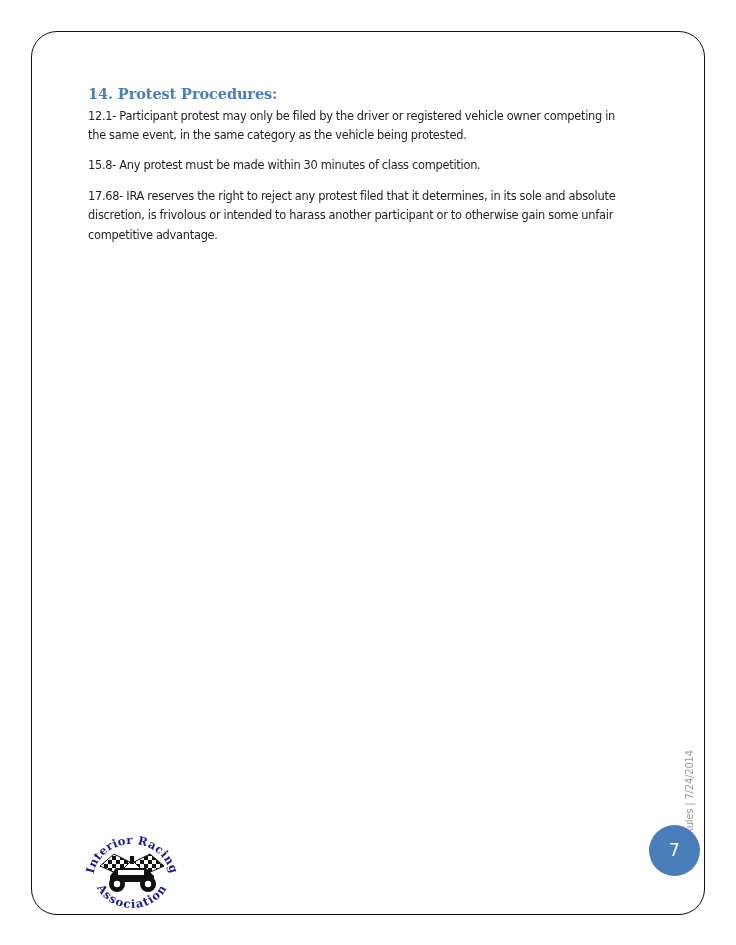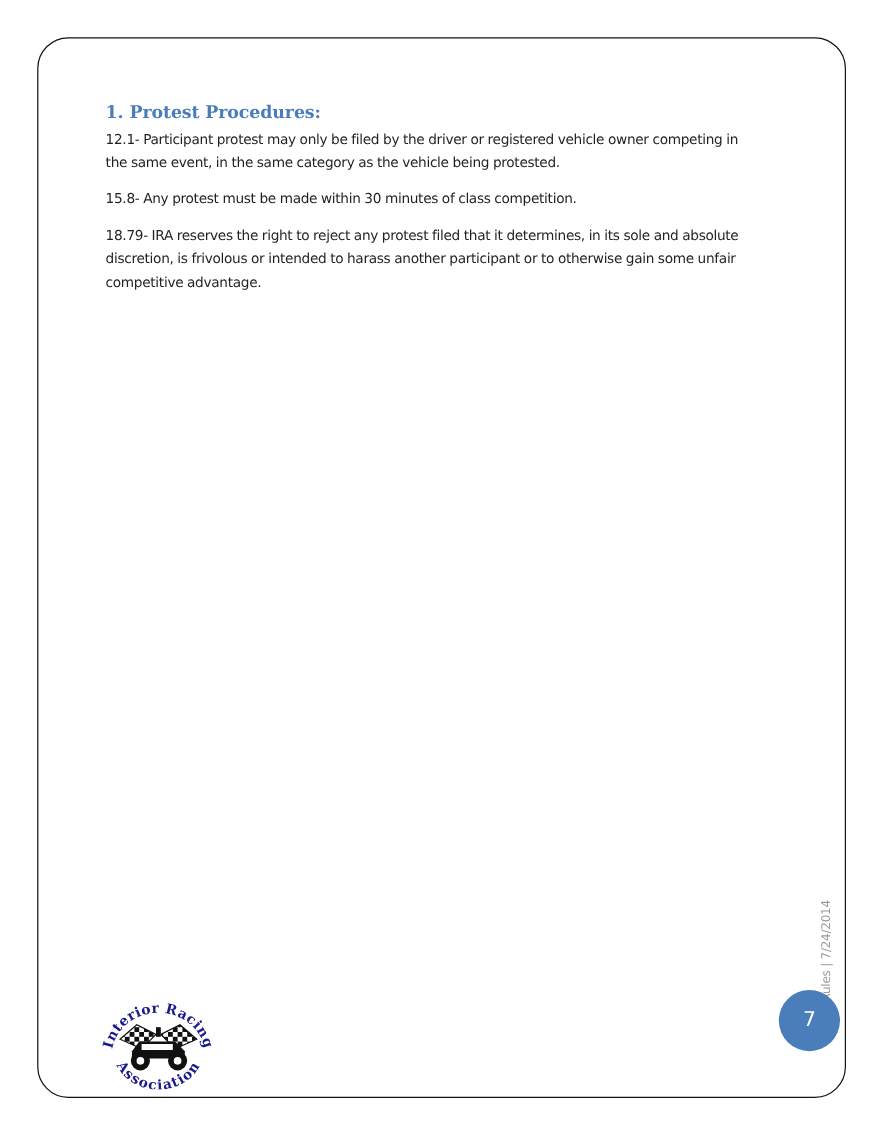--- a/index.html
+++ b/index.html
@@ -107,29 +107,29 @@
   #logo svg { display: block; }
 </style>
 </head>
 <body>
 
 <div id="page">
 
   <div id="page-frame"></div>
 
   <div id="content">
-    <h1 id="section-heading">1. Protest Procedures:</h1>
+    <h1 id="section-heading">14. Protest Procedures:</h1>
 
     <p class="para first">12.1- Participant protest may only be filed by the driver or registered vehicle owner competing in the same event, in the same category as the vehicle being protested.</p>
 
     <p class="para">15.8- Any protest must be made within 30 minutes of class competition.</p>
 
 
 
-    <p class="para">18.79- IRA reserves the right to reject any protest filed that it determines, in its sole and absolute discretion, is frivolous or intended to harass another participant or to otherwise gain some unfair competitive advantage.</p>
+    <p class="para">17.68- IRA reserves the right to reject any protest filed that it determines, in its sole and absolute discretion, is frivolous or intended to harass another participant or to otherwise gain some unfair competitive advantage.</p>
   </div>
 
   <div id="side-footer">
     <span id="side-footer-text">Official Rules | 7/24/2014</span>
   </div>
 
   <div id="page-number-badge">
     <span id="page-number-text">7</span>
   </div>
 

